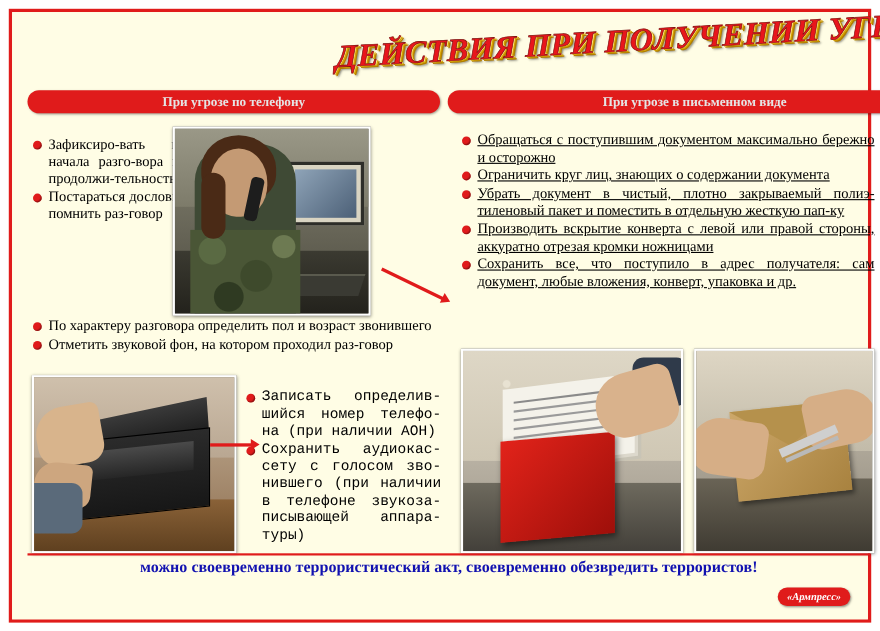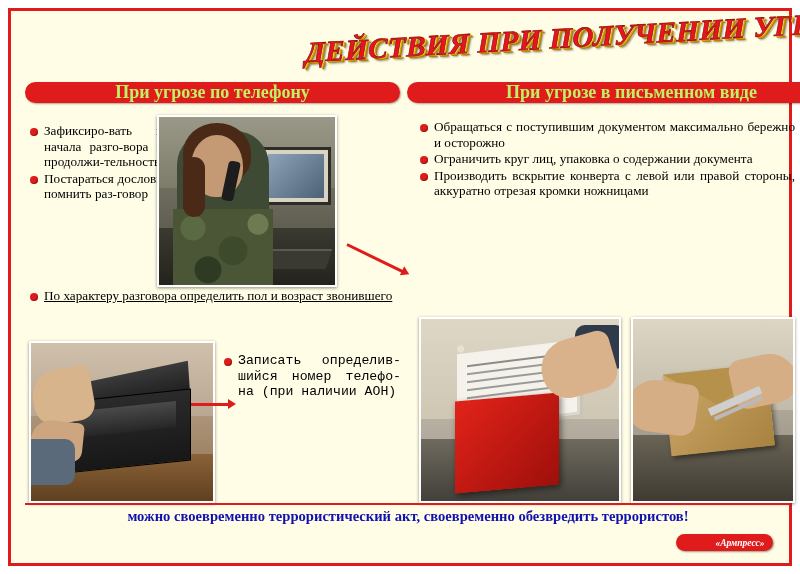--- a/index.html
+++ b/index.html
@@ -63,24 +63,24 @@
        4px 3px 2px rgba(0,0,0,0.45);
     white-space: nowrap;
   }
 
   
   .col-head {
     position: absolute;
     height: 21px;
     background: #e01b1b;
     border-radius: 11px;
-    color: #bef264;
+    color: #e5e5e5;
     font-family: "Liberation Serif", serif;
     font-weight: bold;
-    font-size: 18px;
+    font-size: 12px;
     display: flex;
     align-items: center;
     justify-content: center;
     box-shadow: 1px 1px 2px rgba(0,0,0,0.35);
   }
   .col-head.left  { left: 14px;  top: 71px; width: 375px; }
   .col-head.right { left: 396px; top: 71px; width: 375px; padding-left: 37px; }
 
   
   .bullets {
@@ -103,24 +103,24 @@
     top: 5px;
     width: 8px;
     height: 8px;
     border-radius: 50%;
     background: #e01b1b;
     box-shadow: inset -1px -1px 1px rgba(0,0,0,0.35);
   }
 
   
   .left-top   { left: 18px;  top: 112px; width: 160px; }
-  .left-mid   { left: 18px;  top: 277px; width: 372px; text-decoration: underline; }
+  .left-mid   { left: 18px;  top: 277px; width: 372px; }
   .left-lower { left: 212px; top: 342px; width: 178px; font-family: Liberation Mono, monospace; }
 
-  .right-list { left: 408px; top: 108px; width: 376px; }
+  .right-list { left: 408px; top: 108px; width: 376px; text-decoration: underline; }
 
   
   .photo {
     position: absolute;
     border: 2px solid #ffffff;
     box-shadow: 0 1px 3px rgba(0,0,0,0.45);
     overflow: hidden;
     background: #6b6b60;
   }
   .ph-phone { left: 146px; top: 104px; width: 176px; height: 168px; }
@@ -328,21 +328,20 @@
     height: 17px;
     background: #e01b1b;
     border-radius: 9px;
     color: #ffffff;
     font-family: "Liberation Serif", serif;
     font-style: italic;
     font-weight: bold;
     font-size: 9.5px;
     display:flex; align-items:center; justify-content:center;
     box-shadow: 1px 1px 2px rgba(0,0,0,0.4);
-    padding-left: 31px;
   }
 </style>
 </head>
 <body>
 
 <div class="poster">
   <div class="frame">
     <div class="inner-bg"></div>
 
     <div class="title-wrap">
@@ -352,30 +351,34 @@
     <div class="col-head left">При угрозе по телефону</div>
     <div class="col-head right">При угрозе в письменном виде</div>
 
     <div class="bullets left-top">
       <div class="bullet-item">Зафиксиро-вать время начала разго-вора и его продолжи-тельность</div>
       <div class="bullet-item">Постараться дословно за-помнить раз-говор</div>
     </div>
 
     <div class="bullets left-mid">
       <div class="bullet-item">По характеру разговора определить пол и возраст звонившего</div>
+      <div class="bullet-item">Отметить звуковой фон, на котором проходил раз-говор</div>
     </div>
 
     <div class="bullets left-lower">
       <div class="bullet-item">Записать определив-шийся номер телефо-на (при наличии АОН)</div>
+      <div class="bullet-item">Сохранить аудиокас-сету с голосом зво-нившего (при наличии в телефоне звукоза-писывающей аппара-туры)</div>
     </div>
 
     <div class="bullets right-list">
       <div class="bullet-item">Обращаться с поступившим документом максимально бережно и осторожно</div>
-      <div class="bullet-item">Ограничить круг лиц, упаковка о содержании документа</div>
+      <div class="bullet-item">Ограничить круг лиц, знающих о содержании документа</div>
+      <div class="bullet-item">Убрать документ в чистый, плотно закрываемый полиэ-тиленовый пакет и поместить в отдельную жесткую пап-ку</div>
       <div class="bullet-item">Производить вскрытие конверта с левой или правой стороны, аккуратно отрезая кромки ножницами</div>
+      <div class="bullet-item">Сохранить все, что поступило в адрес получателя: сам документ, любые вложения, конверт, упаковка и др.</div>
     </div>
 
     <div class="photo ph-phone">
       <div class="bg"></div>
       <div class="wall"></div>
       <div class="desk"></div>
       <div class="monitor"></div>
       <div class="kbd"></div>
       <div class="person"></div>
       <div class="camo"></div>

